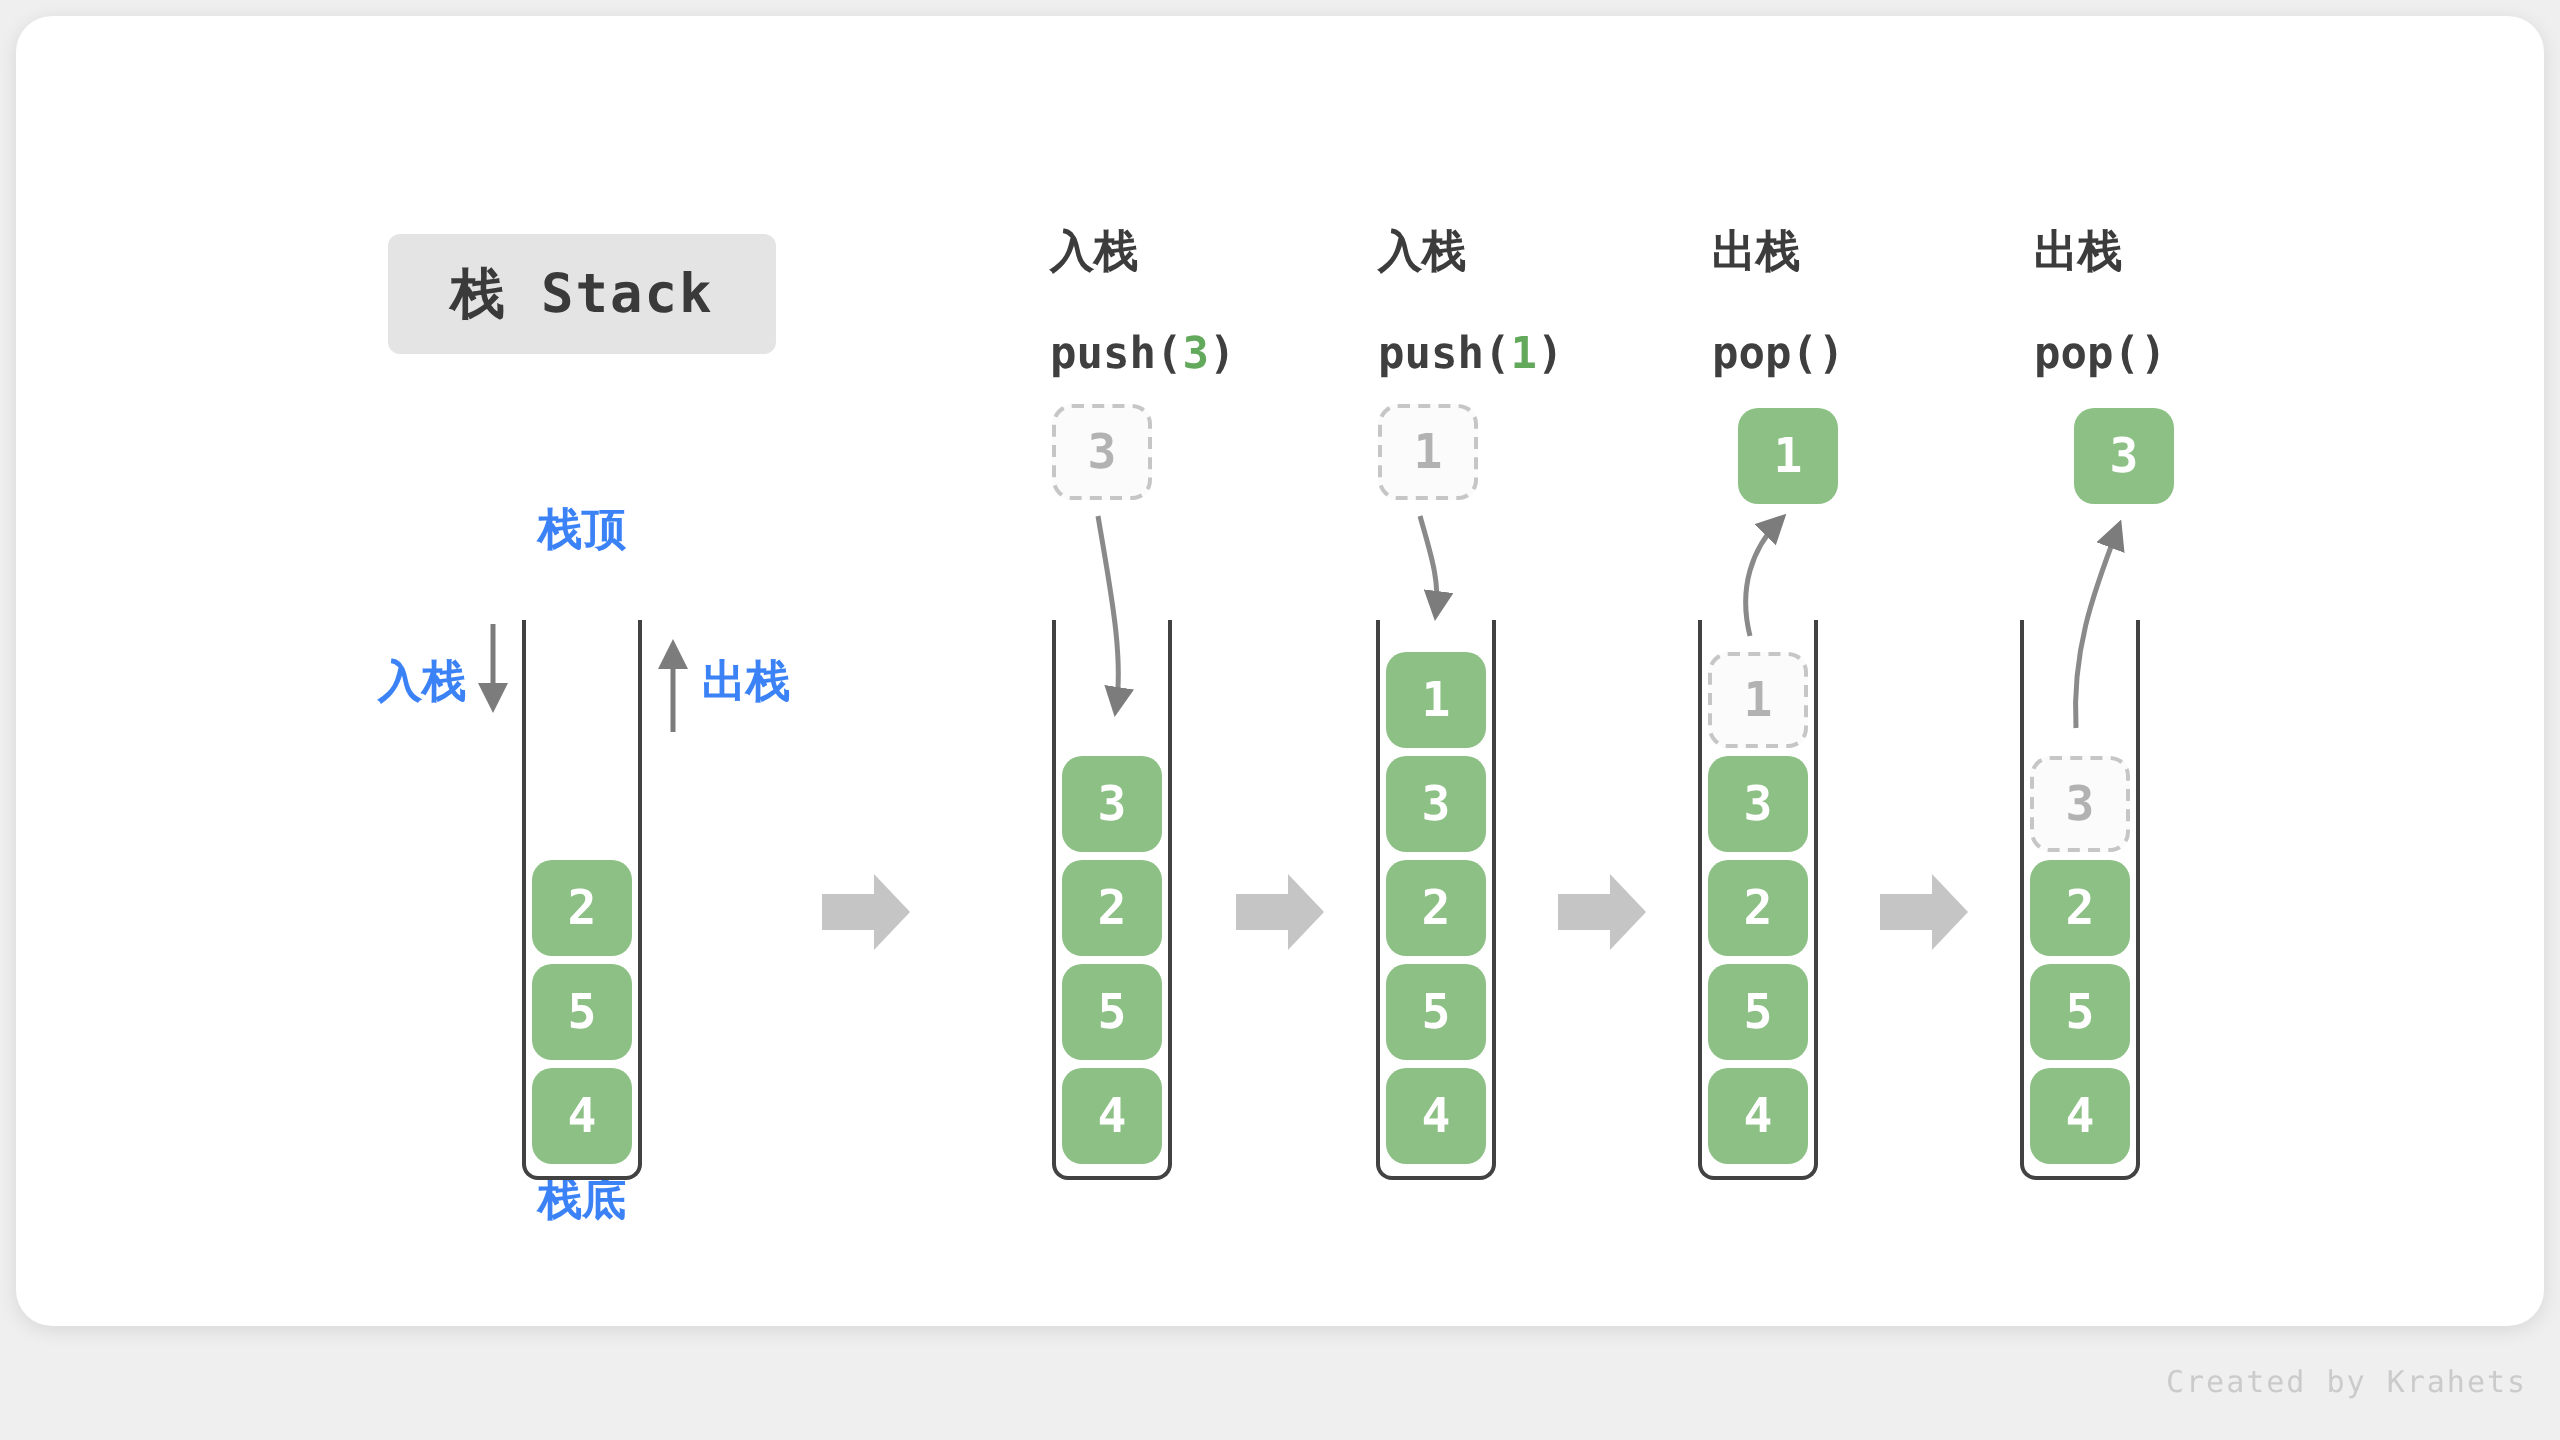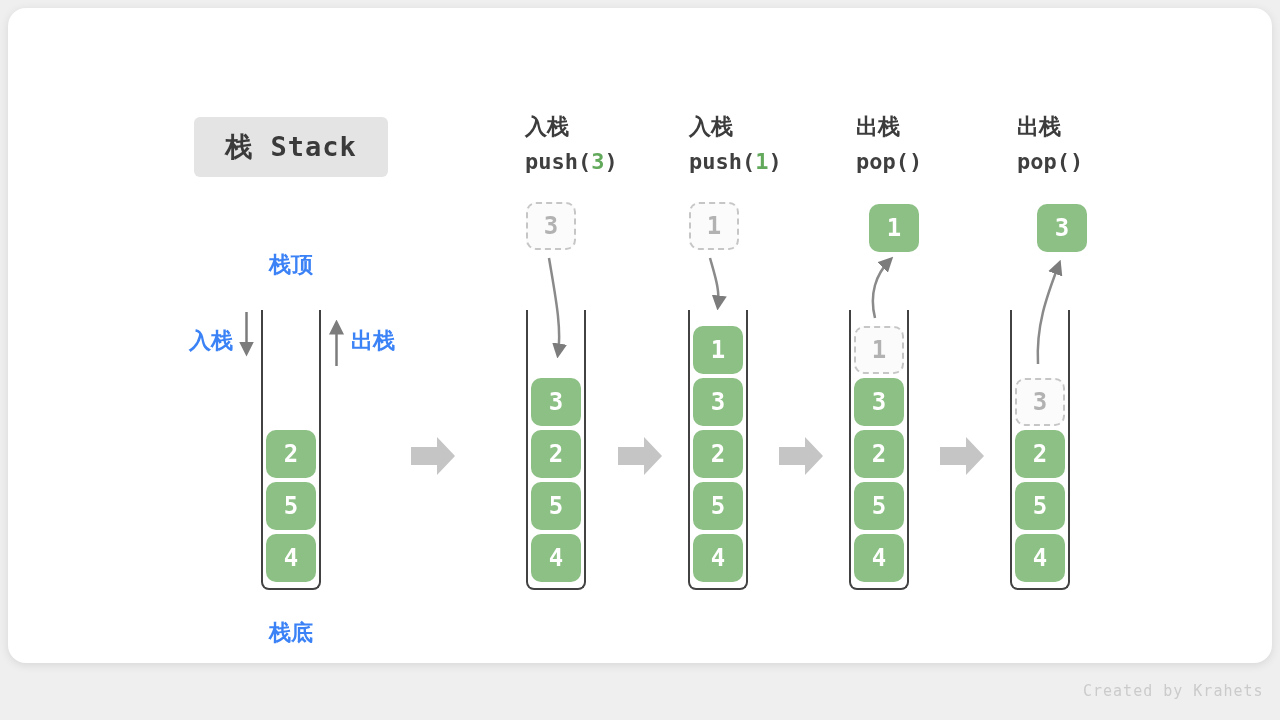--- a/index.html
+++ b/index.html
@@ -18,21 +18,21 @@
     background:#e4e4e4;border-radius:6px;
     display:flex;align-items:center;justify-content:center;
     font-family:"DejaVu Sans Mono","DejaVu Sans",monospace;
     font-size:27px;font-weight:bold;color:#3a3a3a;letter-spacing:1px;
   }
   .stage-label{position:absolute;top:106px;}
   .stage-label .cn{
     font-size:22px;font-weight:bold;color:#3c3c3c;line-height:26px;
   }
   .stage-label .code{
-    margin-top:9px;
+    margin-top:25px;
     font-family:"DejaVu Sans Mono","Liberation Mono",monospace;
     font-size:22px;font-weight:bold;color:#3f3f3f;line-height:26px;
   }
   .stage-label .code .arg{color:#62a95c;}
   .anno{
     position:absolute;font-size:22px;font-weight:bold;color:#3b82f6;
   }
   .stack{
     position:absolute;top:302px;width:60px;height:280px;
     border-left:2px solid #424242;border-right:2px solid #424242;
@@ -80,21 +80,21 @@
     <div class="cn">出栈</div>
     <div class="code">pop()</div>
   </div>
 
   <div class="stage-label" style="left:1009px;">
     <div class="cn">出栈</div>
     <div class="code">pop()</div>
   </div>
 
   <div class="anno" style="left:253px;top:242px;width:60px;text-align:center;">栈顶</div>
-  <div class="anno" style="left:253px;top:610px;width:60px;text-align:center;">栈底</div>
+  <div class="anno" style="left:253px;top:577px;width:60px;text-align:center;">栈底</div>
   <div class="anno" style="left:181px;top:318px;">入栈</div>
   <div class="anno" style="left:343px;top:318px;">出栈</div>
 
   <div class="stack" style="left:253px;"></div>
   <div class="stack" style="left:518px;"></div>
   <div class="stack" style="left:680px;"></div>
   <div class="stack" style="left:841px;"></div>
   <div class="stack" style="left:1002px;"></div>
 
   <div class="cell green" style="left:258px;top:422px;">2</div>

